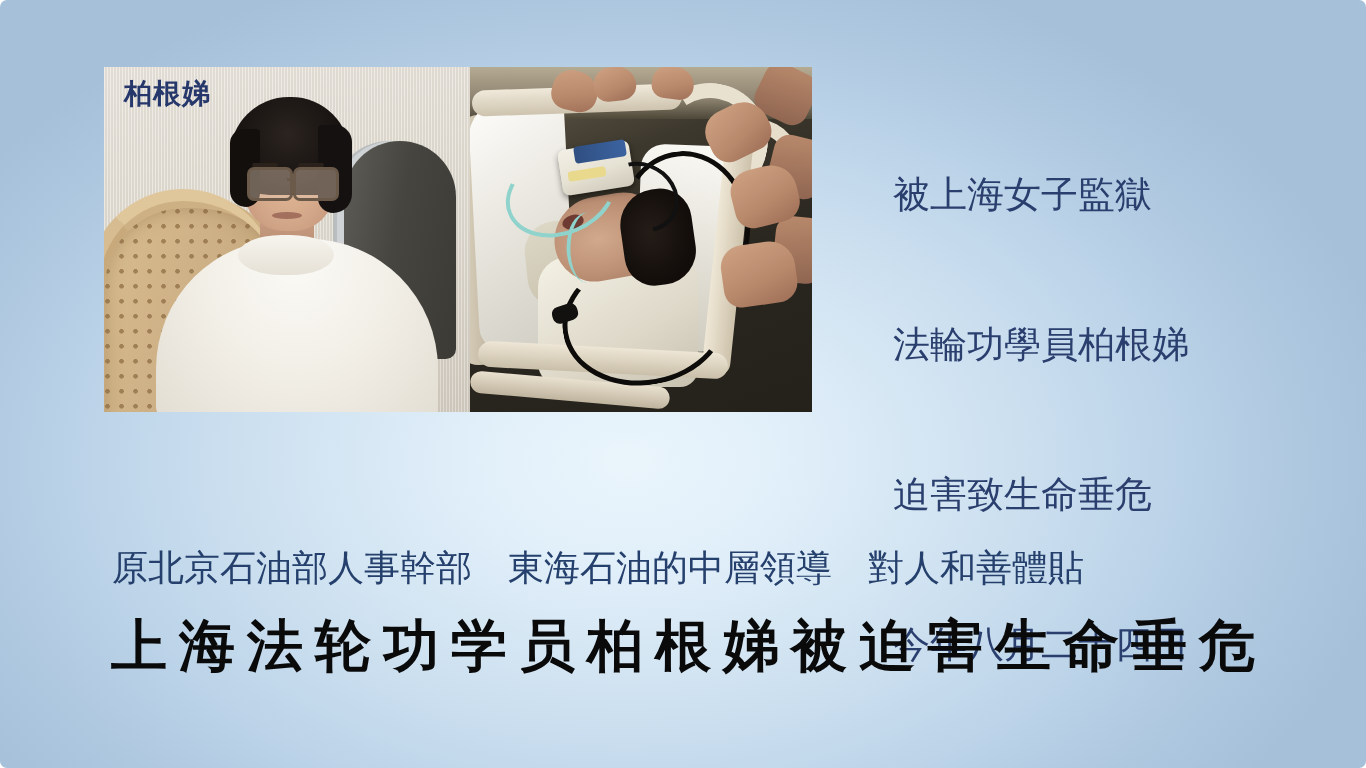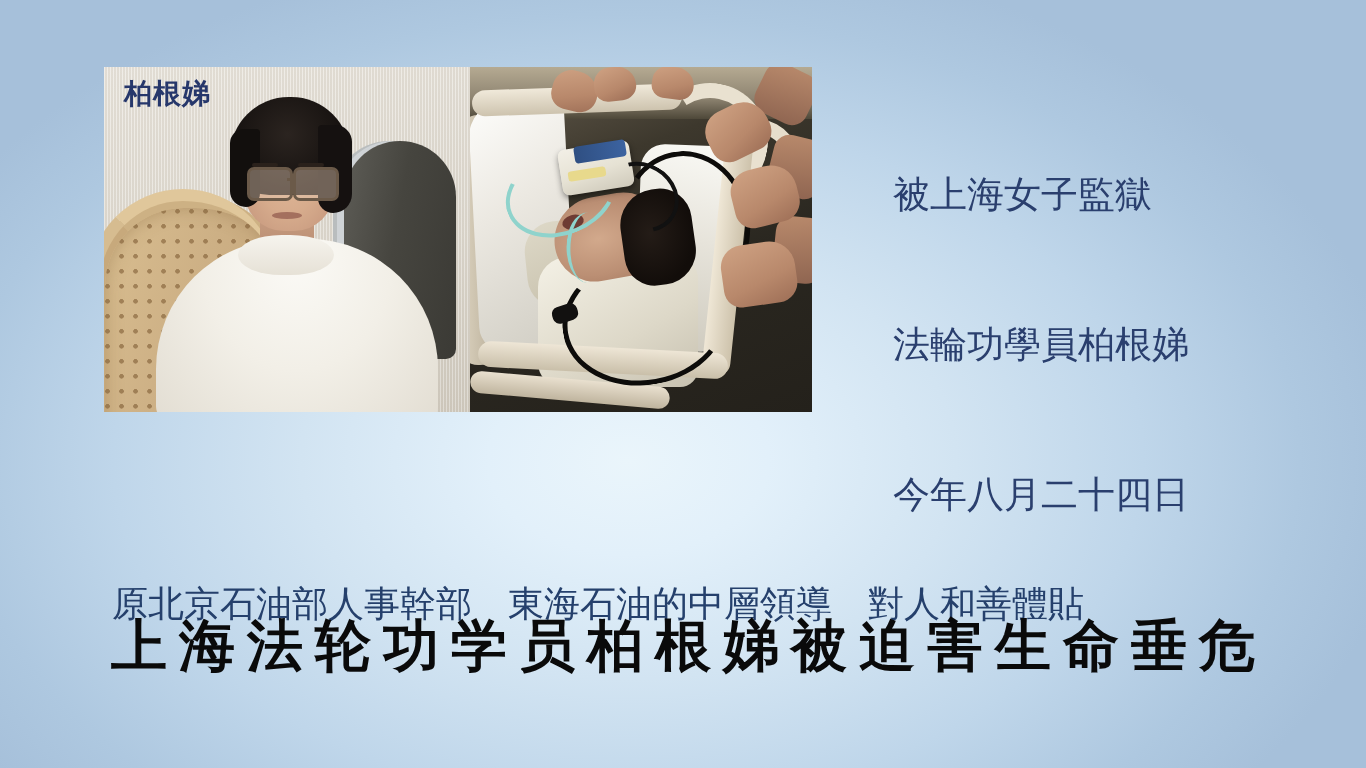--- a/index.html
+++ b/index.html
@@ -19,20 +19,21 @@
     height: 768px;
     background:
       radial-gradient(ellipse 780px 520px at 46% 60%,
         #eaf5fb 0%,
         #e2f0fa 18%,
         #d2e4f2 42%,
         #bfd6ea 66%,
         #aec8e0 86%,
         #a6c0da 100%);
     overflow: hidden;
+    border-radius: 7px;
   }
 
   
   .photo {
     position: absolute;
     overflow: hidden;
   }
 
   
   #photo-portrait {
@@ -434,21 +435,21 @@
     left: 112px;
     top: 455px;
     width: 1150px;
     color: #25406c;
     font-size: 36px;
     line-height: 45px;
     font-weight: 500;
     white-space: pre;
     font-family: "DejaVu Sans", "Liberation Sans", sans-serif;
   }
-  #body-text .bl { display: block; margin-top: 36px; }
+  #body-text .bl { display: block; }
 
   #headline {
     position: absolute;
     left: 0;
     right: 0;
     top: 620px;
     text-align: center;
     color: #0a0a0a;
     font-size: 56px;
     line-height: 60px;
@@ -517,20 +518,21 @@
     <div class="h-hand b"></div>
     <div class="h-hand c"></div>
     <div class="h-hand d"></div>
     <div class="h-hand e"></div>
     <div class="h-hand f"></div>
   </div>
 
   <div id="side-text">
     <span class="tl">被上海女子監獄</span>
     <span class="tl">法輪功學員柏根娣</span>
+    <span class="tl">迫害致生命垂危</span>
     <span class="tl">今年八月二十四日</span>
     
     
     
   </div>
 
   <div id="body-text">
     <span class="bl">原北京石油部人事幹部　東海石油的中層領導　對人和善體貼</span>
     
   </div>

